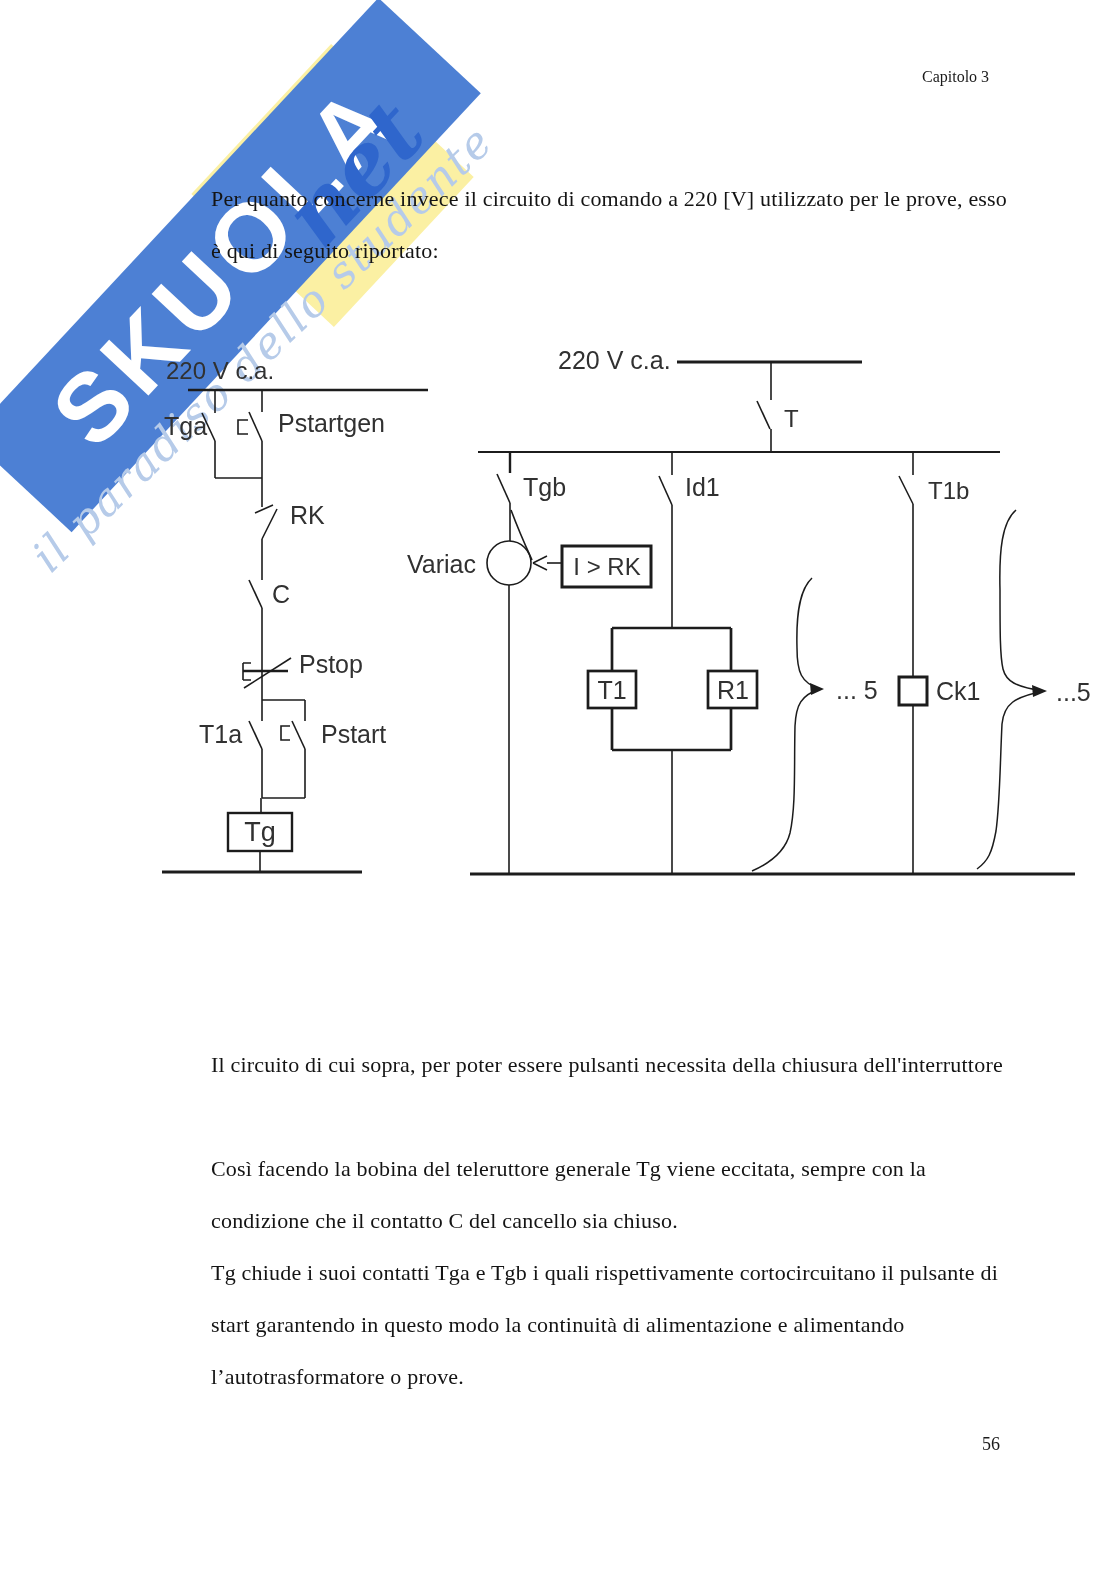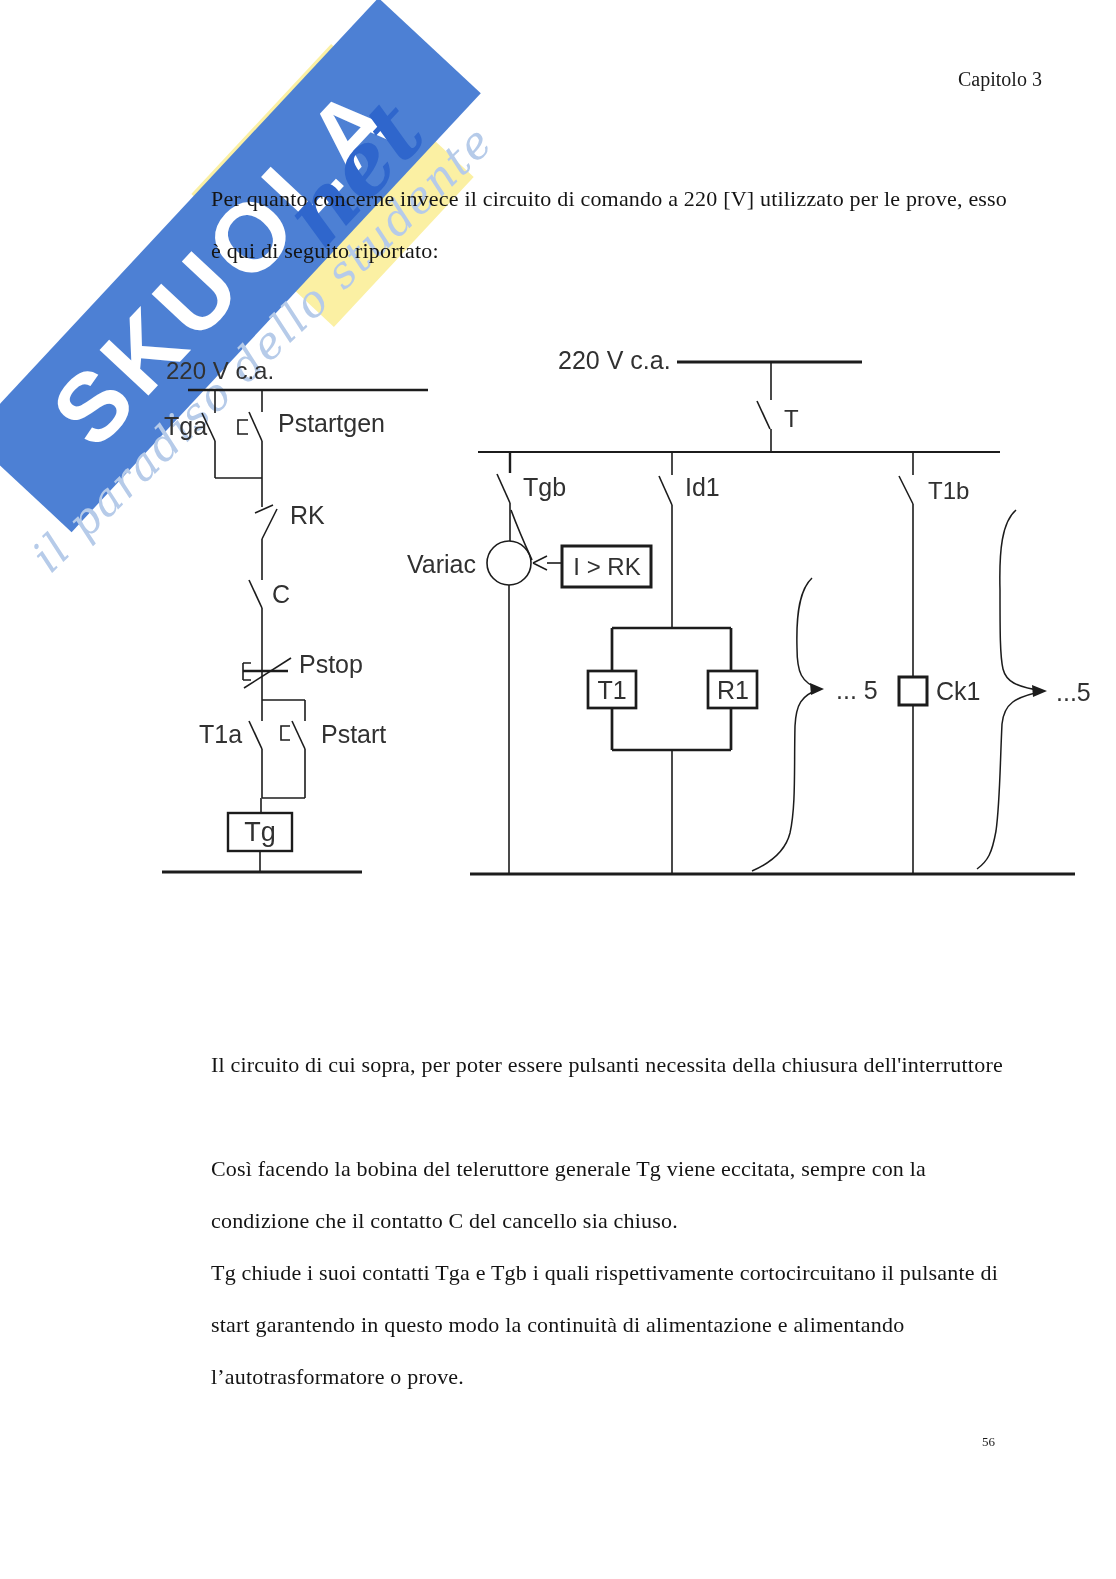--- a/index.html
+++ b/index.html
@@ -33,26 +33,26 @@
   .wm-tagline{
     position:absolute;left:-58px;top:318px;width:640px;height:60px;
     transform:rotate(-44deg);
     display:flex;align-items:center;justify-content:center;
     color:#b6cbe9;font-family:"DejaVu Serif",serif;
     font-style:italic;font-size:44px;white-space:nowrap;letter-spacing:2px;
   }
   
   .content{position:absolute;inset:0;z-index:1;}
   .chapter{
-    position:absolute;left:958px;top:68px;
-    font-size:20px;color:#1a1a1a;
+    position:absolute;left:922px;top:68px;
+    font-size:16px;color:#1a1a1a;
   }
   .pagenum{
     position:absolute;left:982px;top:1434px;
-    font-size:13px;color:#1a1a1a;
+    font-size:18px;color:#1a1a1a;
   }
   .text-line{
     position:absolute;left:211px;
     font-size:22px;color:#141414;
     white-space:nowrap;letter-spacing:0.2px;font-family:Liberation Serif, serif;
   }
   svg.circuit{position:absolute;left:0;top:0;z-index:1;}
   svg.circuit .lbl{
     font-family:"Liberation Sans",sans-serif;
     fill:#313131;font-size:25px;

